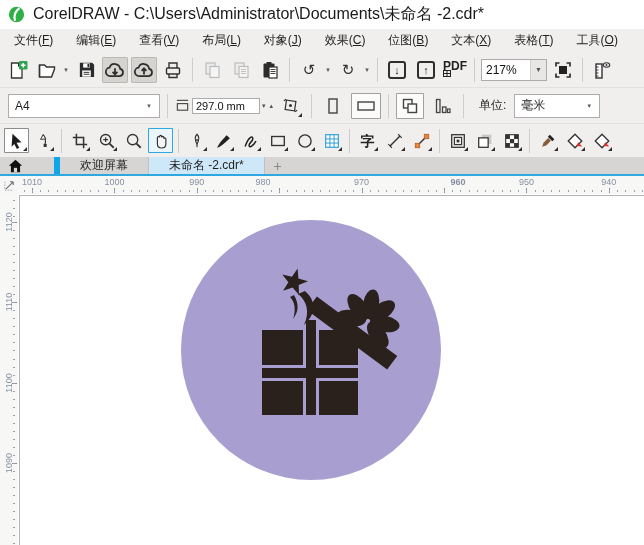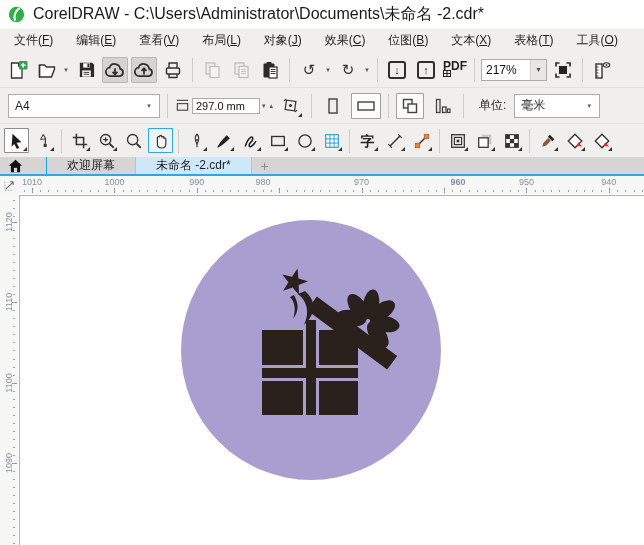--- a/index.html
+++ b/index.html
@@ -80,21 +80,21 @@
           justify-content:center; border-radius:1px; }
   .tool.active-box { box-shadow:inset 0 0 0 1px #8f8d8b; background:#fdfdfd; }
   .tool.active-cyan { box-shadow:inset 0 0 0 1px var(--accent,#2fa8e1); background:#eaf5fc; }
   .fly::after { content:""; position:absolute; right:2px; bottom:2px; border-left:4px solid transparent;
                 border-bottom:4px solid #2e2e2e; }
   .texttool { font-size:14px; font-weight:bold; color:#222; line-height:14px; }
 
   .tab-home { width:30px; display:flex; align-items:center; justify-content:center; flex:none; }
   .tab { display:flex; align-items:center; justify-content:center; padding:0 20px; font-size:12px;
          color:#1f1f1f; border-right:1px solid #c2c0be; flex:none; }
-  .tab.first { border-left:1px solid #0ea5e9; margin-left:16px; }
+  .tab.first { border-left:6px solid #0ea5e9; margin-left:24px; }
   .tab.active { background:var(--tab-active-bg,#cfe8f9); }
   .tab-new { width:26px; display:flex; align-items:center; justify-content:center; color:#8b8b8b;
              font-size:14px; flex:none; }
 </style>
 </head>
 <body>
 
 <div id="app">
 
   <div class="titlebar">

